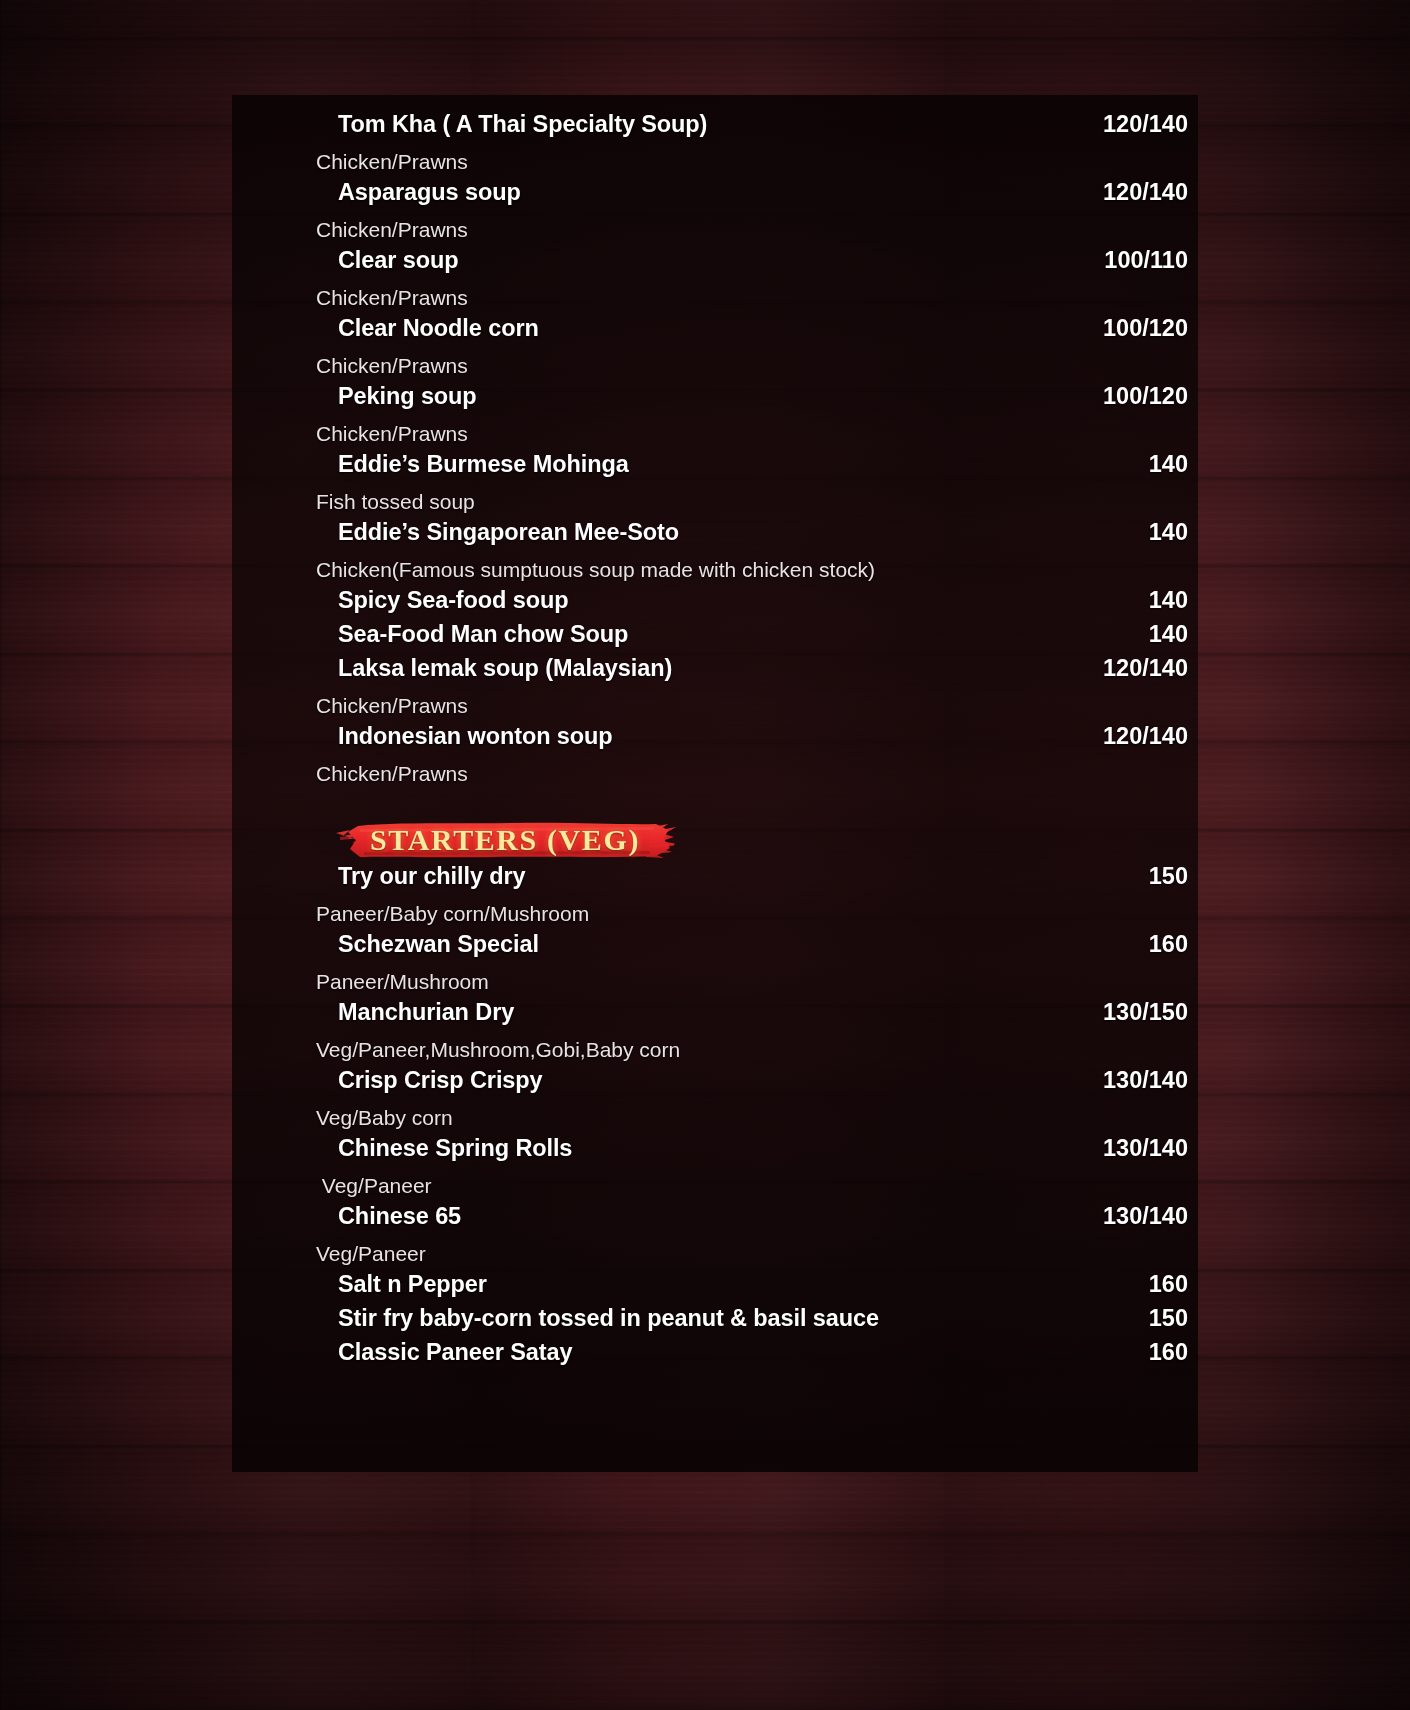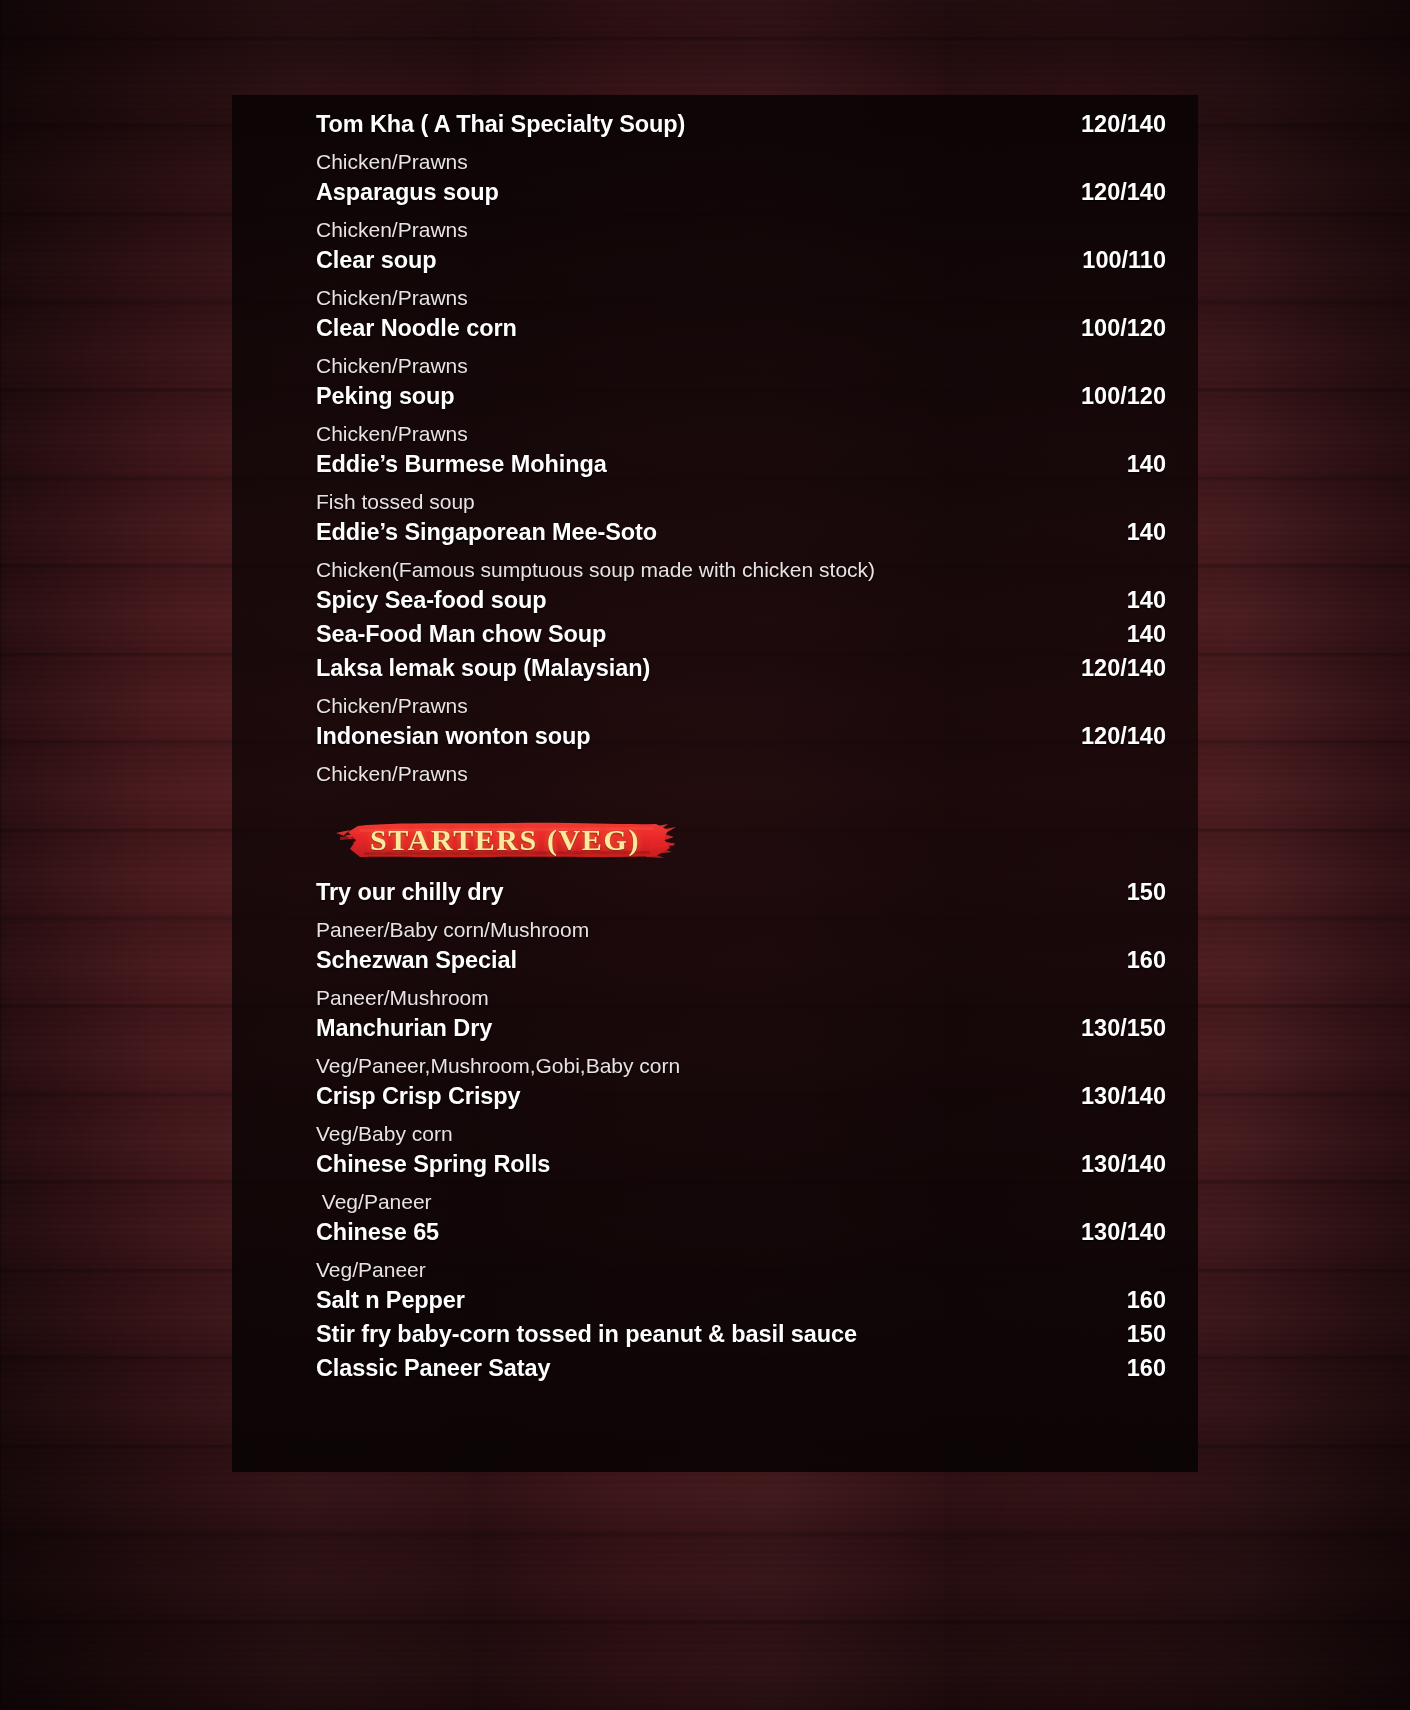--- a/index.html
+++ b/index.html
@@ -87,20 +87,21 @@
     width:850px;
   }
 
   
   .menu-row {
     display:flex;
     align-items:baseline;
     justify-content:space-between;
     width:100%;
     height:34px;
+    margin-left:22px;
   }
 
   .item-name {
     font-size:23.5px;
     font-weight:bold;
     color:#ffffff;
     letter-spacing:-0.1px;
     white-space:nowrap;
     text-shadow:0 1px 2px rgba(0,0,0,0.85);
   }
@@ -121,21 +122,21 @@
     height:34px;
     line-height:34px;
     white-space:pre;
     text-shadow:0 1px 2px rgba(0,0,0,0.8);
   }
 
   
   .section-banner {
     position:relative;
     margin-top:26px;
-    margin-bottom:16px;
+    margin-bottom:0;
     margin-left:18px;
     width:342px;
     height:46px;
     display:flex;
     align-items:center;
     justify-content:center;
   }
 
   .banner-brush {
     position:absolute;

